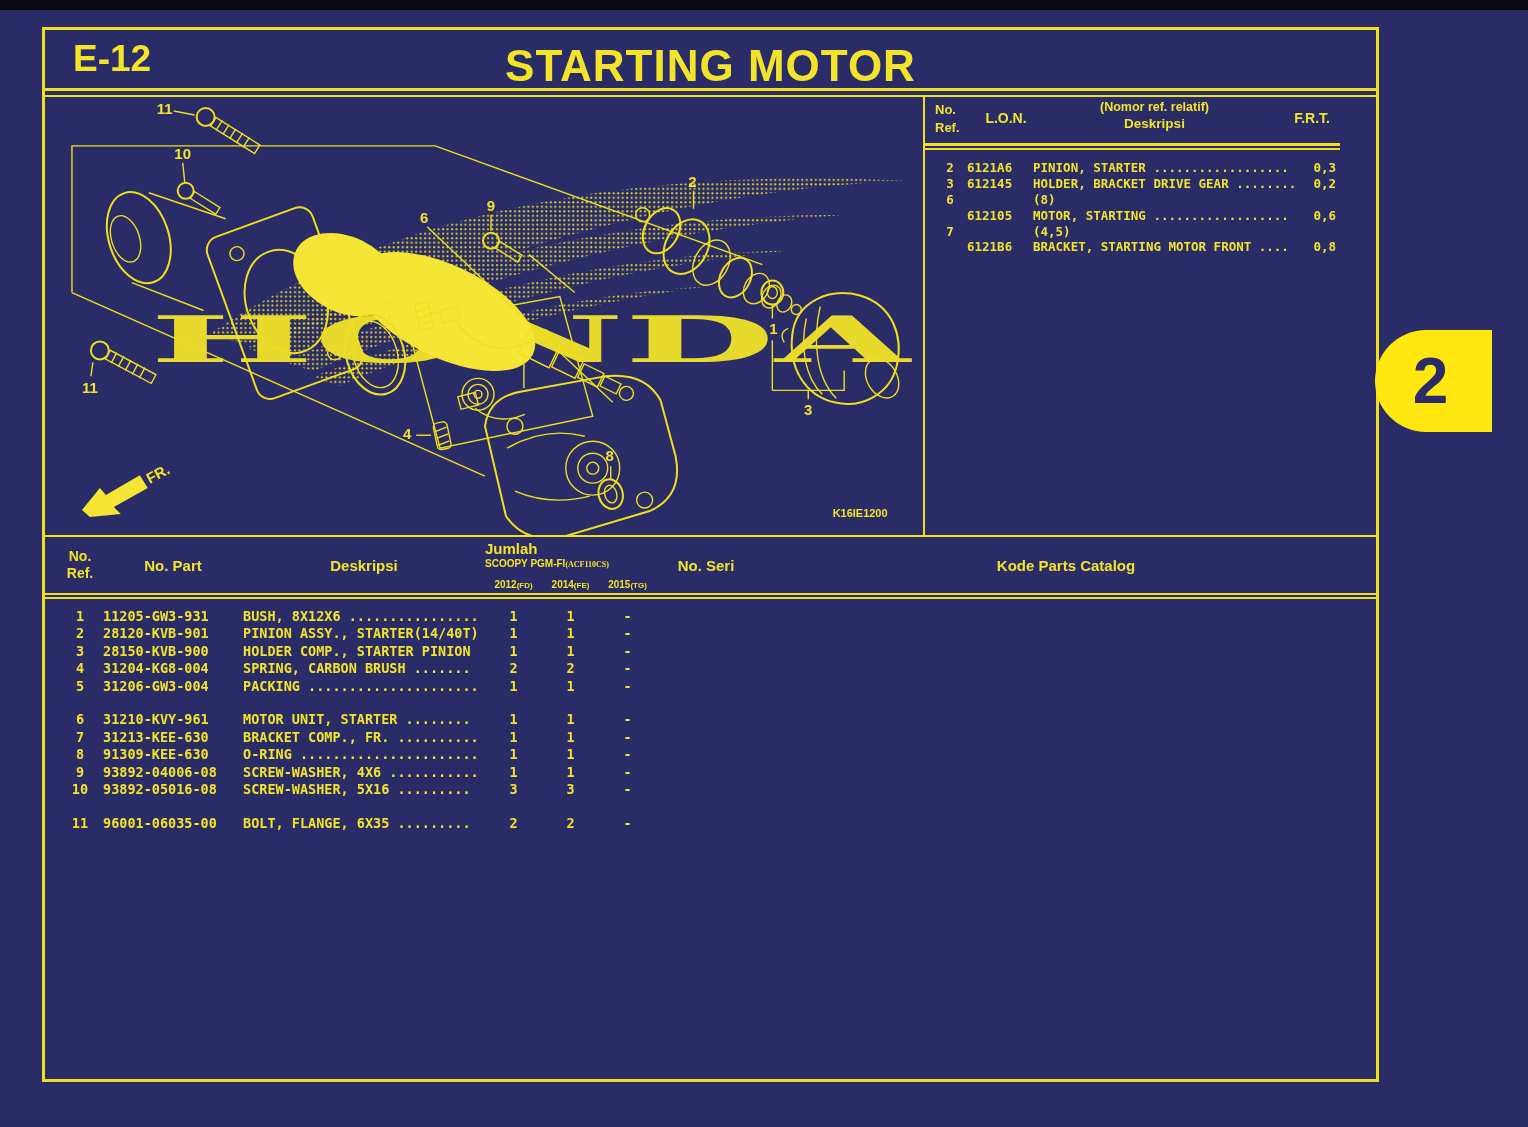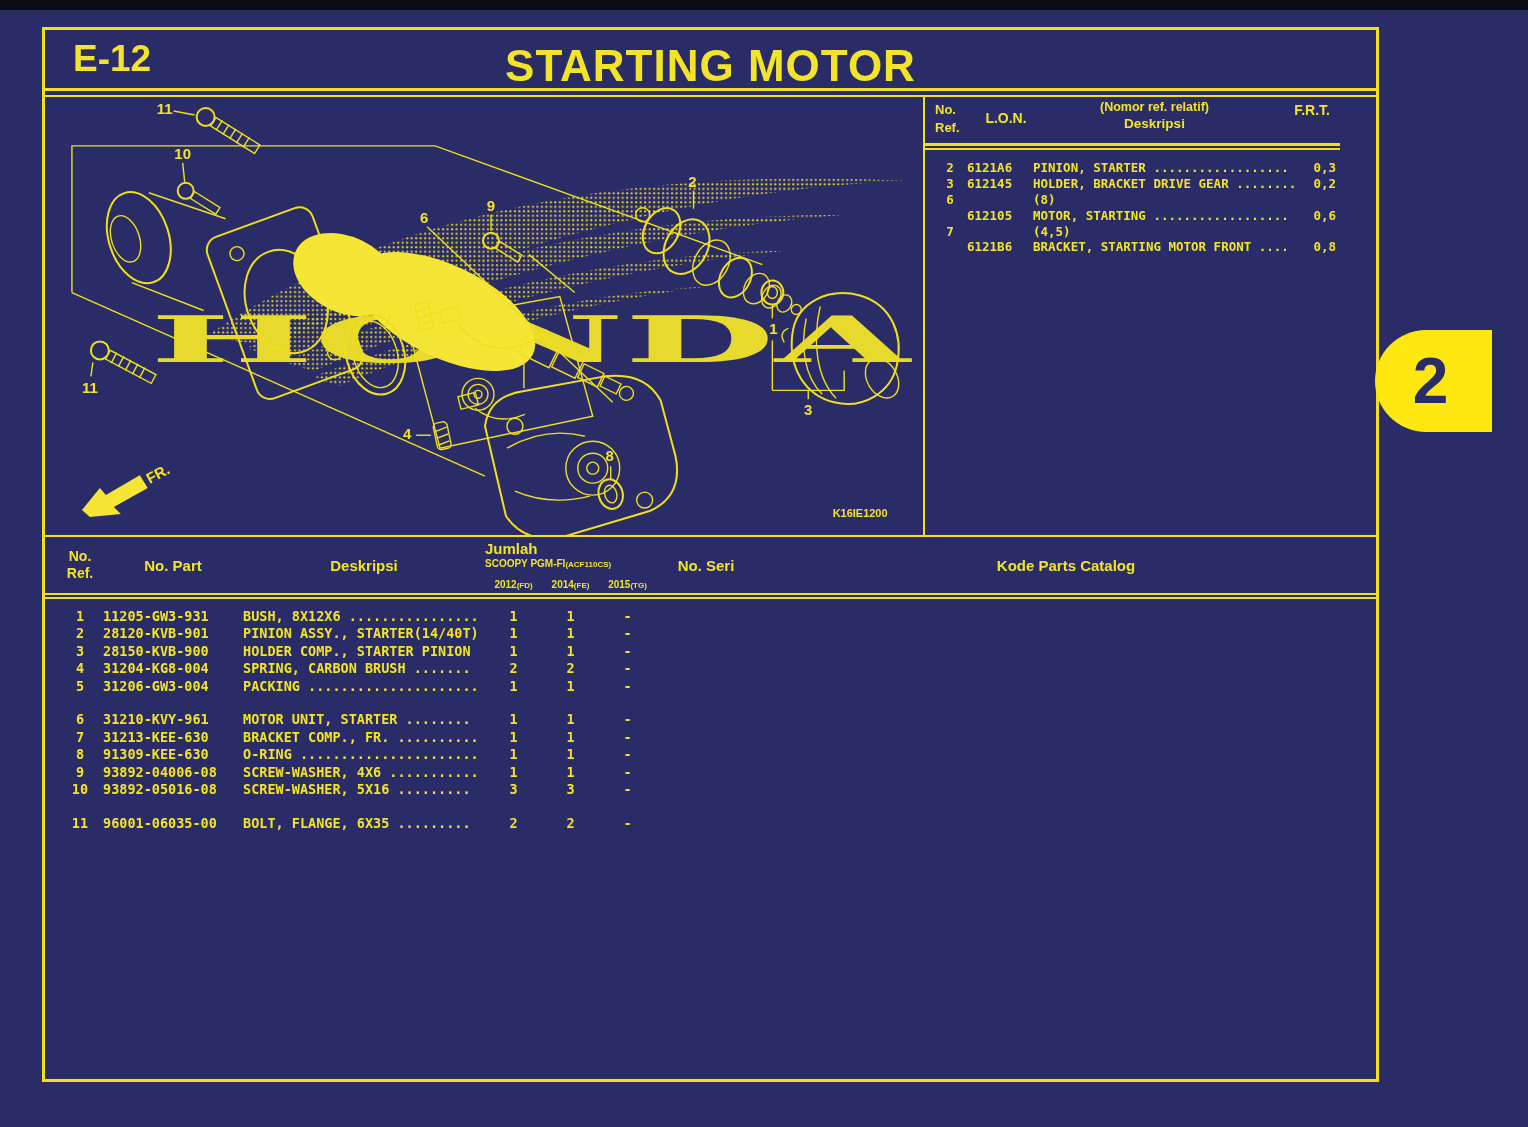--- a/index.html
+++ b/index.html
@@ -22,41 +22,41 @@
   .fillY{fill:#f5e636;stroke:none;}
   
   .refbox{position:absolute;left:878px;top:67px;width:415px;height:438px;border-left:2px solid #f0df1e;}
   .ref-header{position:relative;height:46px;border-bottom:3px solid #f0df1e;}
   .ref-header::after{content:"";position:absolute;left:0;right:0;bottom:-7px;height:2px;background:#f0df1e;}
   .rh-no{position:absolute;left:10px;top:4px;font-size:13px;font-weight:bold;line-height:18px;}
   .rh-lon{position:absolute;left:46px;top:13px;width:70px;text-align:center;font-size:14px;font-weight:bold;}
   .rh-desk{position:absolute;left:108px;right:64px;top:3px;text-align:center;font-weight:bold;}
   .rh-desk .note{font-size:12.5px;}
   .rh-desk .dsk{font-size:13.5px;margin-top:2px;}
-  .rh-frt{position:absolute;right:10px;top:5px;font-size:14px;font-weight:bold;}
+  .rh-frt{position:absolute;right:10px;top:13px;font-size:14px;font-weight:bold;}
   .ref-body{padding-top:14px;}
   .rrow{display:flex;align-items:center;height:15.8px;padding-left:8px;
         font-family:"DejaVu Sans Mono",monospace;font-weight:bold;font-size:12.5px;white-space:pre;}
   .c2-ref{width:34px;text-align:center;}
   .c2-lon{width:66px;}
   .c2-desc{flex:1;overflow:hidden;}
   .c2-frt{width:38px;text-align:right;padding-right:4px;}
   
   .partsbox{position:absolute;left:0;right:0;top:505px;bottom:0;border-top:2px solid #f0df1e;}
   .parts-header{position:relative;height:56px;border-bottom:2px solid #f0df1e;display:flex;padding-left:12px;}
   .parts-header::after{content:"";position:absolute;left:0;right:0;bottom:-6px;height:2px;background:#f0df1e;}
   .hc{font-weight:bold;font-size:15px;display:flex;align-items:center;justify-content:center;}
   .hdr2{display:flex;flex-direction:column;align-items:center;justify-content:center;font-size:14px;font-weight:bold;line-height:17px;}
   .c-ref{width:46px;text-align:center;}
   .c-part{width:140px;}
   .c-desc{width:242px;}
   .jumlah-block{width:171px;display:flex;flex-direction:column;justify-content:center;font-weight:bold;}
   .jumlah-block .jt{font-size:15px;}
   .jumlah-block .jm{font-size:10px;margin-top:1px;}
-  .jumlah-block .jm .sm{font-size:8px;}
+  .jumlah-block .jm .sm{font-size:8px;font-family:Liberation Serif, serif;}
   .yrow{display:flex;width:100%;margin-top:10px;}
   .ycell{width:57px;text-align:center;font-size:10px;font-weight:bold;}
   .ycell .sm{font-size:8px;}
   .c-seri{width:100px;}
   .c-kode{flex:1;}
   .parts-body{padding-top:12px;}
   .prow{display:flex;align-items:center;height:17.5px;padding-left:12px;
         font-family:"DejaVu Sans Mono",monospace;font-weight:bold;font-size:13.5px;white-space:pre;}
   .prow div:nth-of-type(6n){}
   .parts-body .prow:nth-of-type(6),.parts-body .prow:nth-of-type(11){margin-top:16px;}

